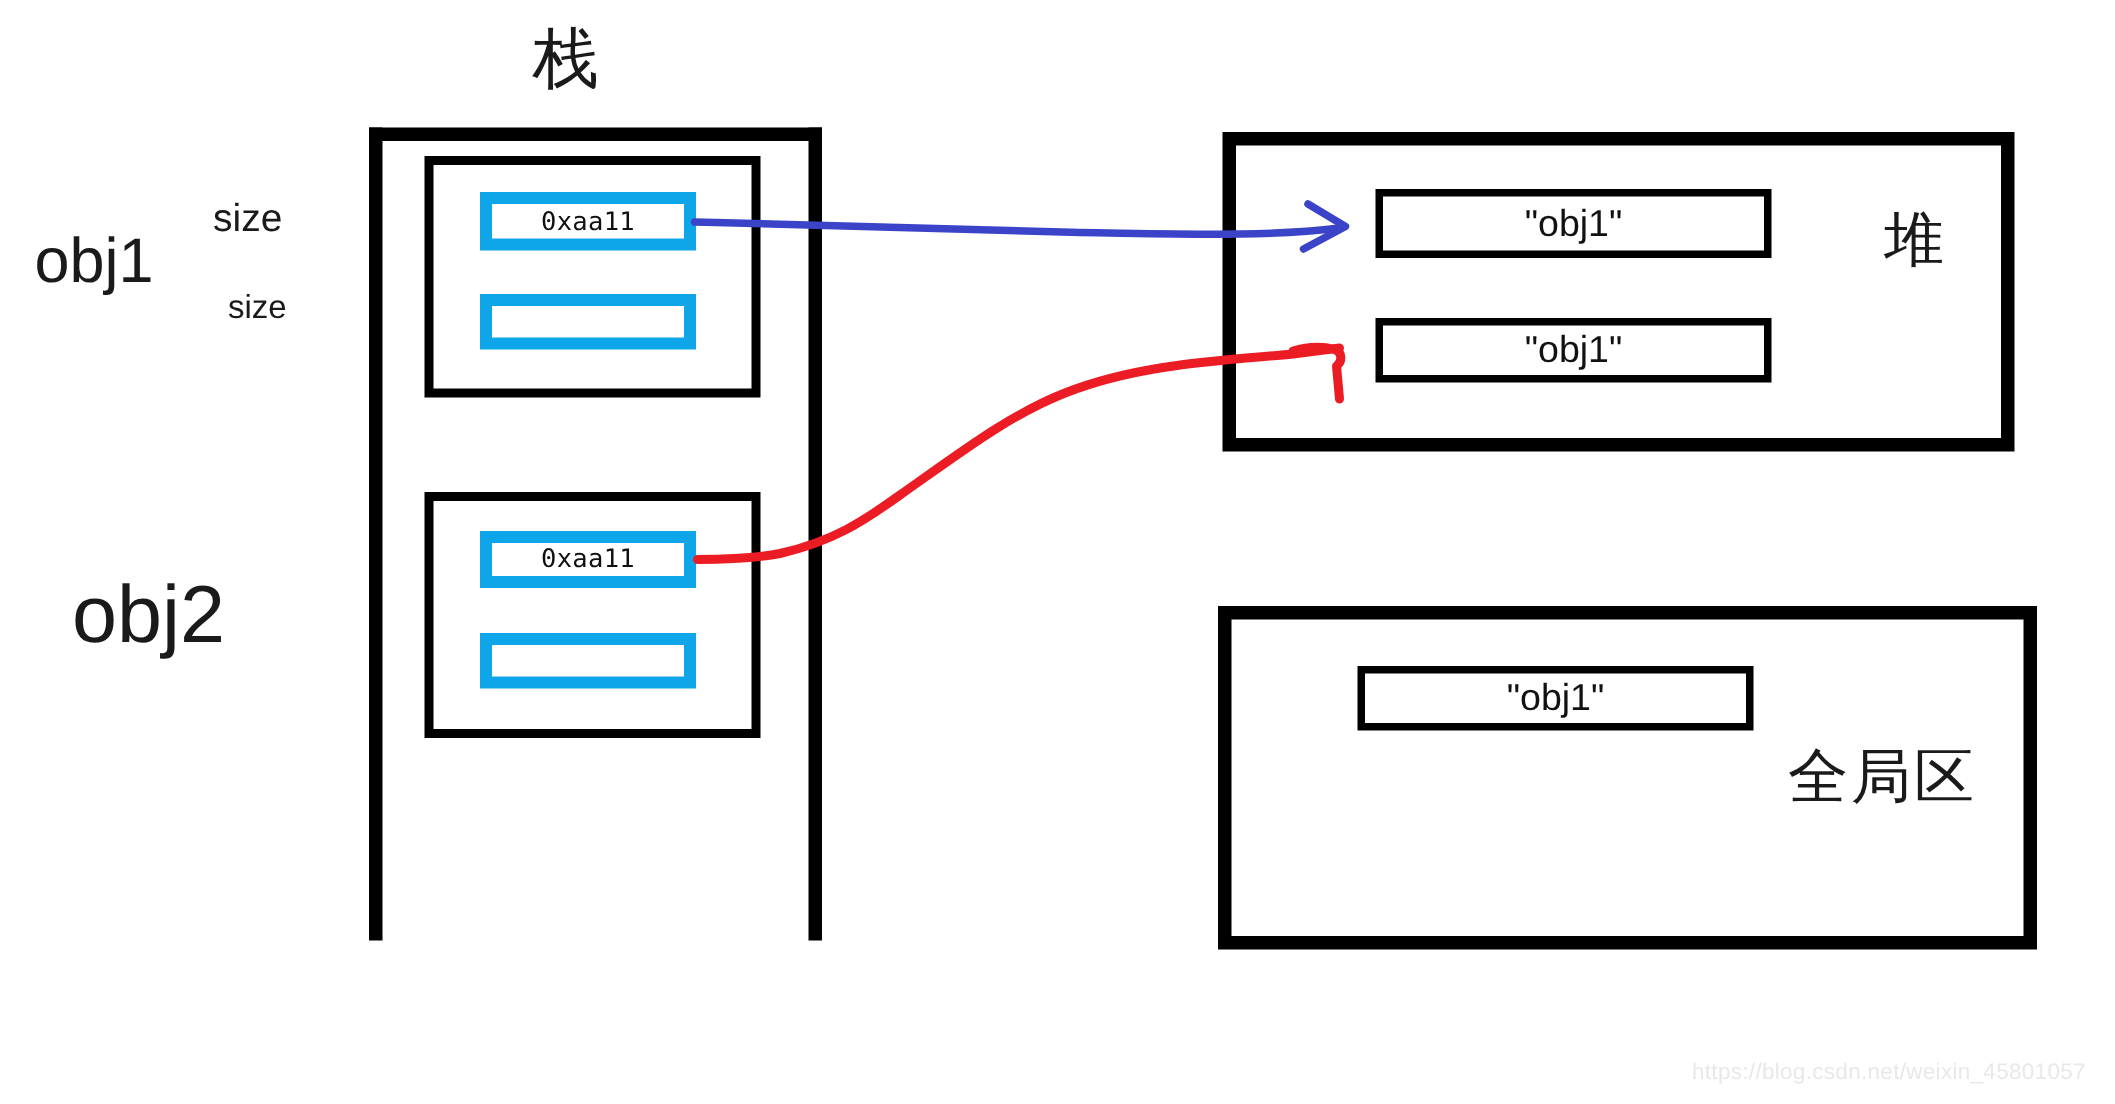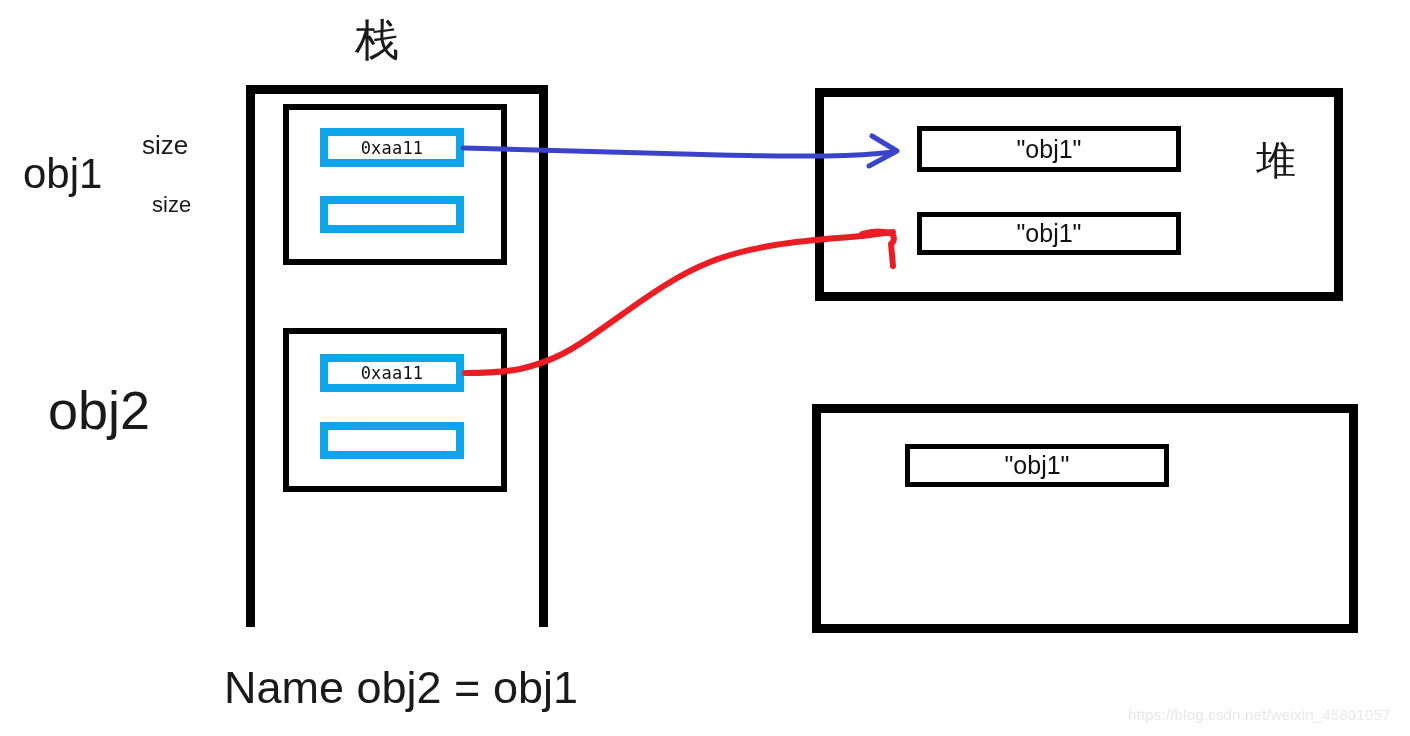--- a/index.html
+++ b/index.html
@@ -209,22 +209,22 @@
   <div class="heap-cell" id="heap-cell-1">"obj1"</div>
 
   <div class="heap-cell" id="heap-cell-2">"obj1"</div>
 
   <div class="label" id="heap-label">堆</div>
 
   <div id="global-region"></div>
 
   <div id="global-cell">"obj1"</div>
 
-
-  <div class="label" id="caption">Name obj2 = obj1</div>
+  <div class="label" id="global-label">全局区</div>
+
 
   <div class="label" id="watermark">https://blog.csdn.net/weixin_45801057</div>
 
   <svg id="arrow-layer" viewBox="0 0 1410 736">
 
     <g>
       <path class="stroke-blue" d="M463,148 C560,150 660,154 720,155 C790,156 845,158 893,152"></path>
       <path class="stroke-blue" d="M872,136 L897,151 L869,166"></path>
     </g>
 

